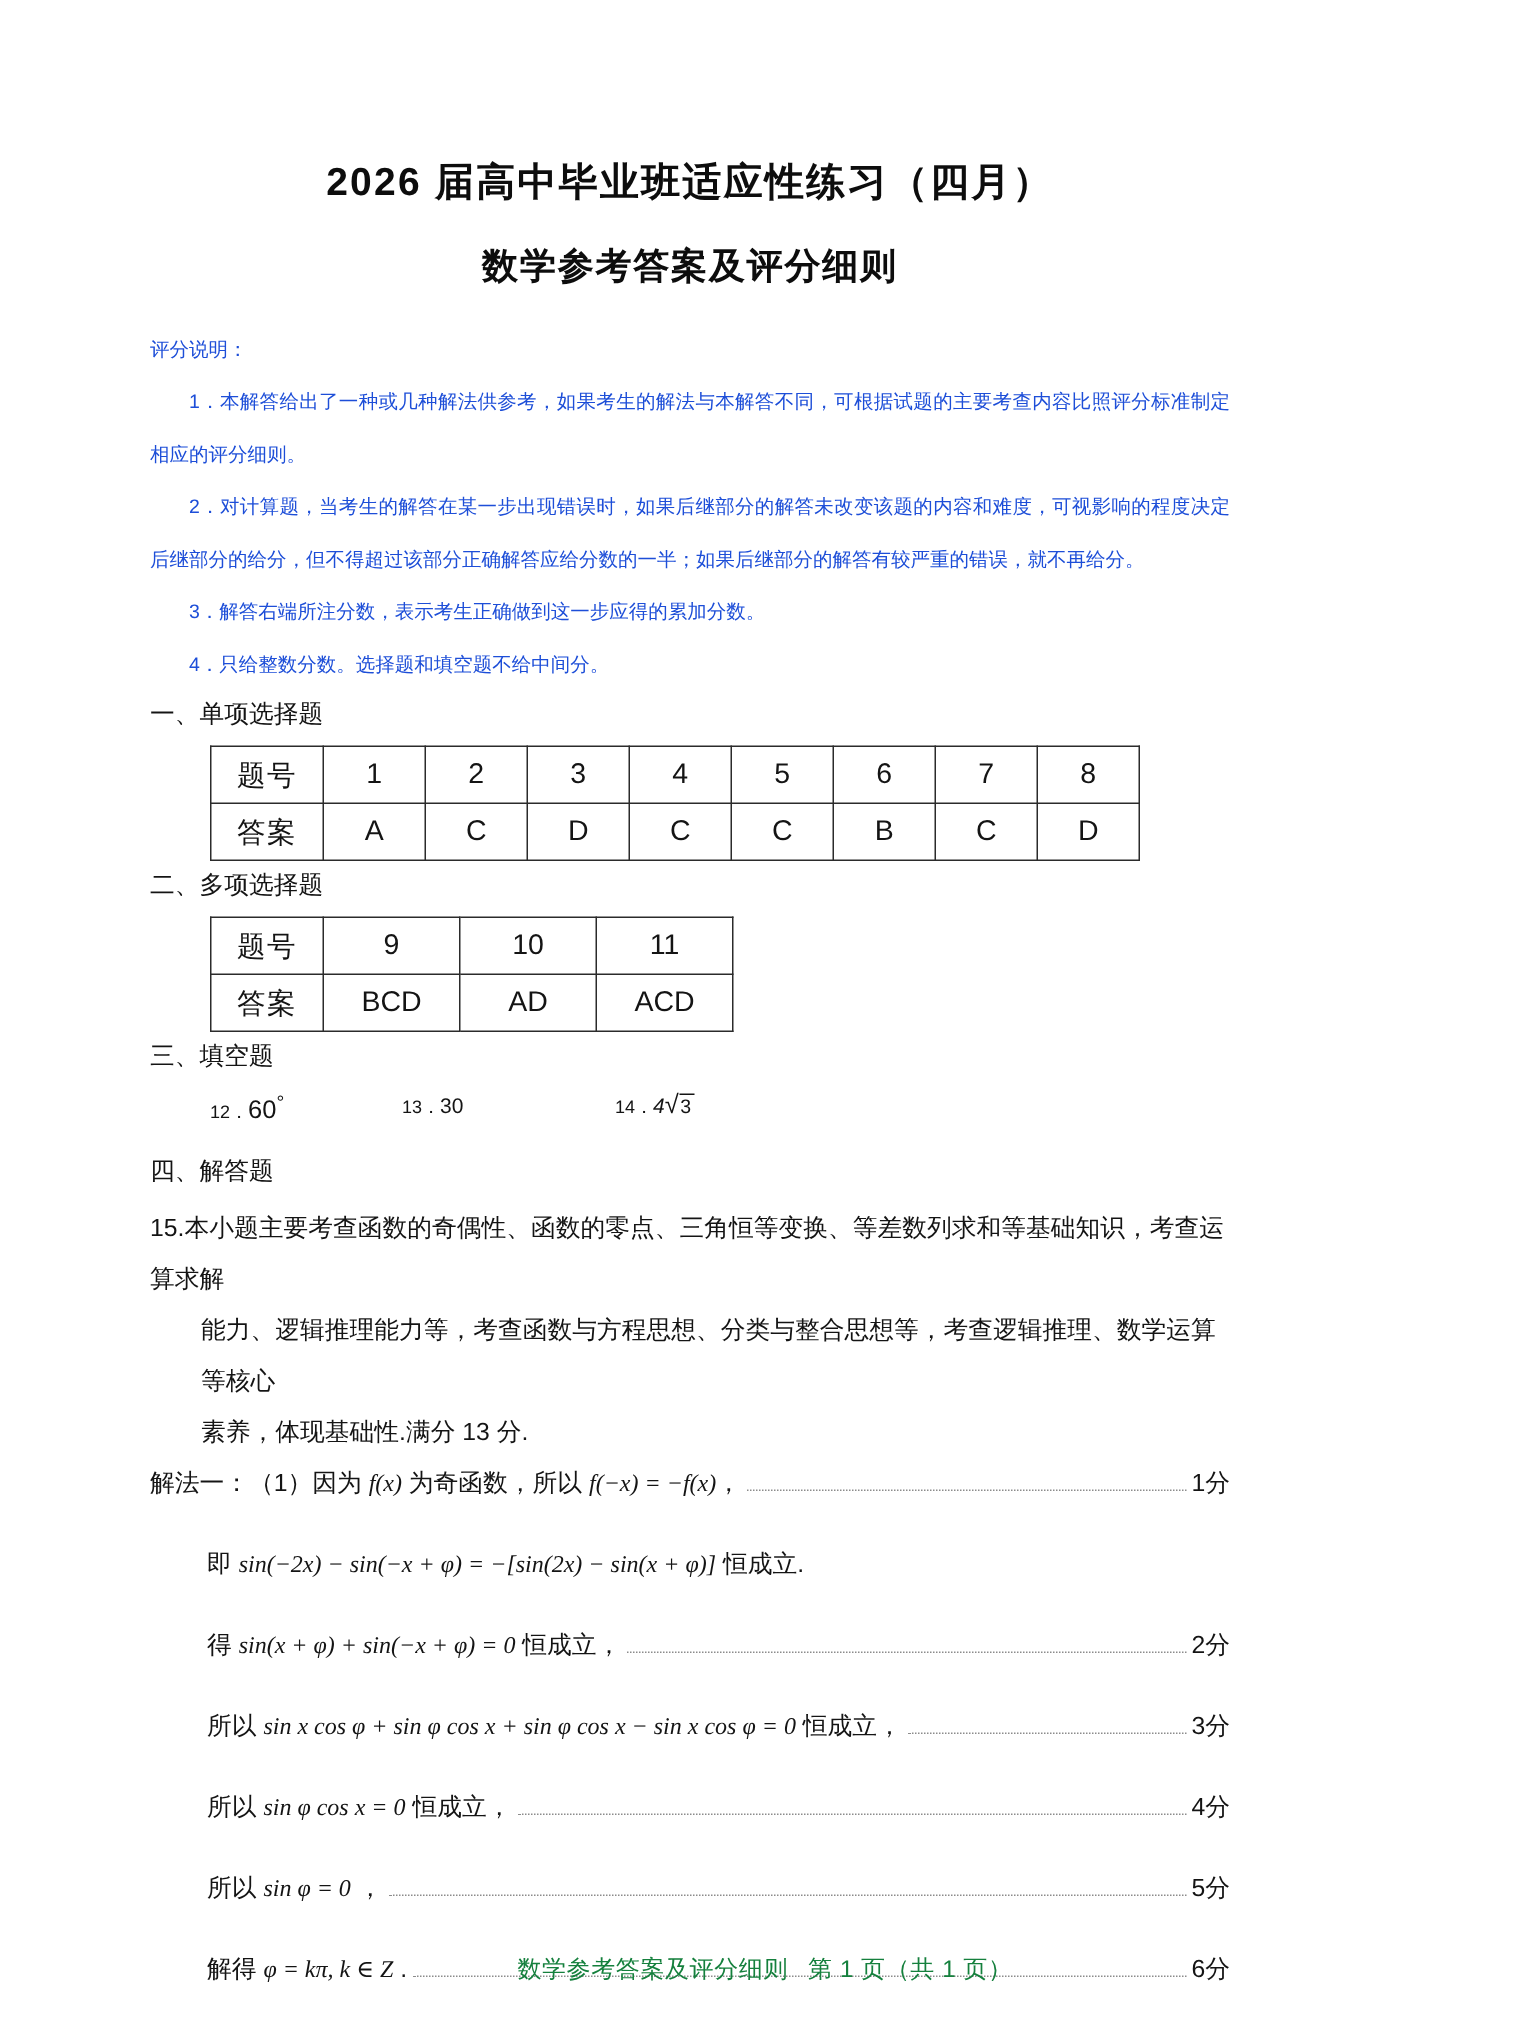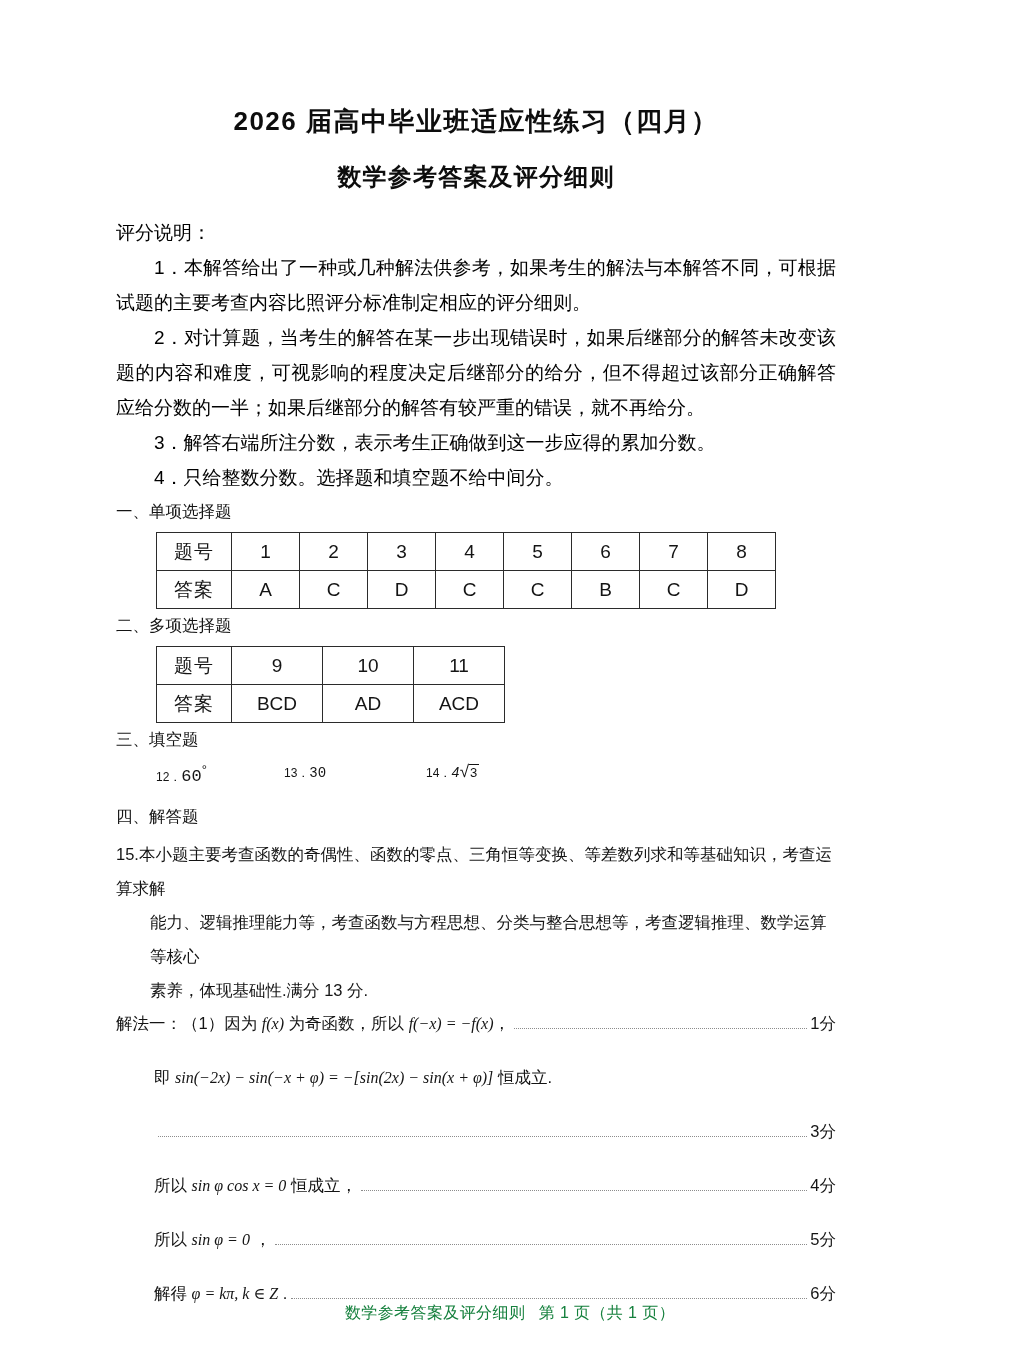--- a/index.html
+++ b/index.html
@@ -16,21 +16,21 @@
   #page {
     position: relative;
     width: 1020px;
     height: 1352px;
     margin: 0 auto;
     background: #ffffff;
     overflow: hidden;
   }
   .content {
     position: absolute;
-    left: 16px;
+    left: 0;
     top: 0;
     width: 920px;
     height: 1352px;
     box-sizing: border-box;
     padding: 0 100px 0 100px;
   }
 
   
   .title-main {
     margin: 0;
@@ -46,23 +46,23 @@
     padding-top: 22px;
     text-align: center;
     font-size: 24px;
     font-weight: bold;
     letter-spacing: 1.2px;
     color: #0d0d0d;
   }
 
   
   .para {
-    font-size: 19px;
+    font-size: 13px;
     line-height: 35px;
-    color: #000000;
+    color: #1d4ed8;
     margin: 0;
     text-align: justify;
   }
   .para-head {
     padding-top: 22px;
   }
   .para-indent {
     text-indent: 2em;
   }
   .section-head {
@@ -103,21 +103,21 @@
     padding-left: 40px;
     font-size: 17px;
     color: #141414;
     margin-top: 6px;
   }
   .blank-row .blk {
     position: absolute;
     top: 0;
   }
   .blk .num { font-size: 12px; }
-  .blk .val { font-size: 17px; font-family: Liberation Mono, monospace; }
+  .blk .val { font-size: 17px; }
   .blk .val.small { font-size: 14px; }
   .deg { font-size: 13px; vertical-align: super; }
 
   
   .radical {
     display: inline-block;
     font-style: italic;
   }
   .radical .rsym { font-style: normal; }
   .radicand {
@@ -301,22 +301,28 @@
         <span class="dots"></span>
         <span class="mark">1分</span>
       </div>
 
       <div class="step ind noleader">
         <span class="txt"><span class="cn">即</span>&nbsp;<span class="m mi">sin(−2x) − sin(−x + φ) = −[sin(2x) − sin(x + φ)]</span>&nbsp;<span class="cn">恒成立.</span></span>
         <span class="dots"></span>
         <span class="mark"></span>
       </div>
 
-
-      <div class="step ind">
+      <div class="step ind">
+        <span class="txt"><span class="cn">得</span>&nbsp;<span class="m mi">sin(x + φ) + sin(−x + φ) = 0</span>&nbsp;<span class="cn">恒成立</span><span class="cn">，</span></span>
+        <span class="dots"></span>
+        <span class="mark">2分</span>
+      </div>
+
+      <div class="step ind">
+        <span class="txt"><span class="cn">所以</span>&nbsp;<span class="m mi">sin x cos φ + sin φ cos x + sin φ cos x − sin x cos φ = 0</span>&nbsp;<span class="cn">恒成立</span><span class="cn">，</span></span>
         <span class="dots"></span>
         <span class="mark">3分</span>
       </div>
 
       <div class="step ind">
         <span class="txt"><span class="cn">所以</span>&nbsp;<span class="m mi">sin φ cos x = 0</span>&nbsp;<span class="cn">恒成立</span><span class="cn">，</span></span>
         <span class="dots"></span>
         <span class="mark">4分</span>
       </div>
 

